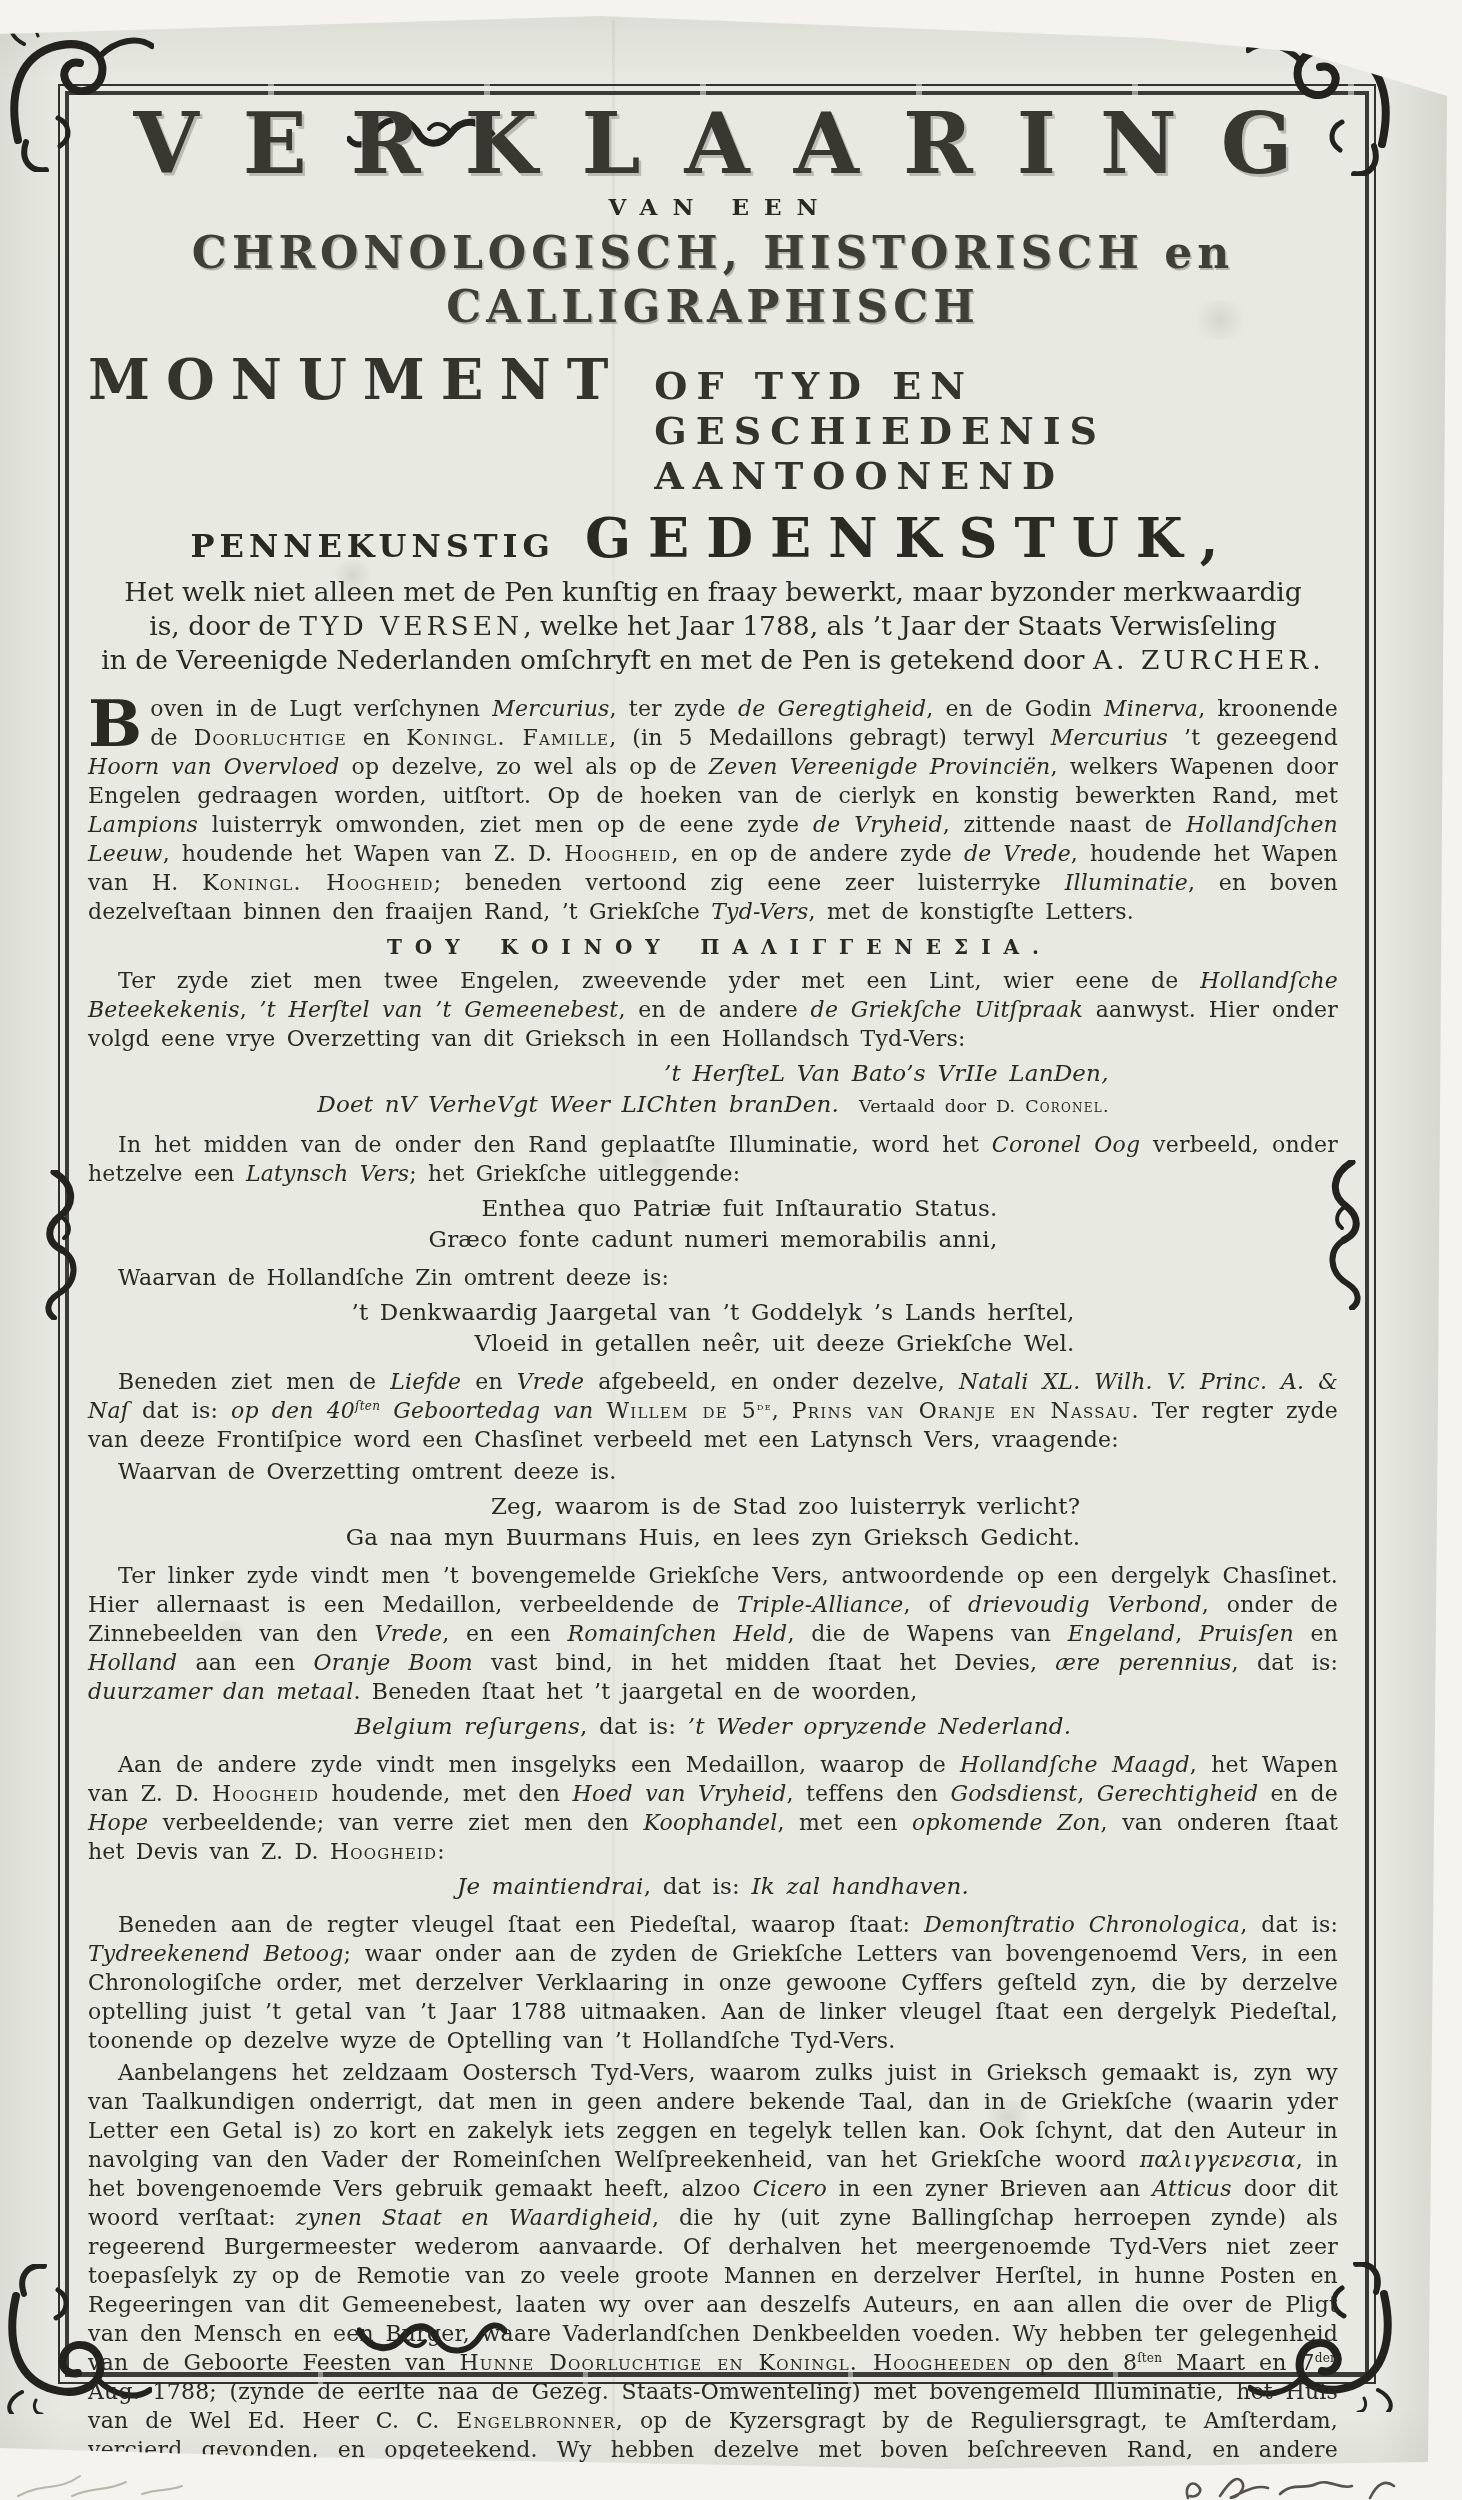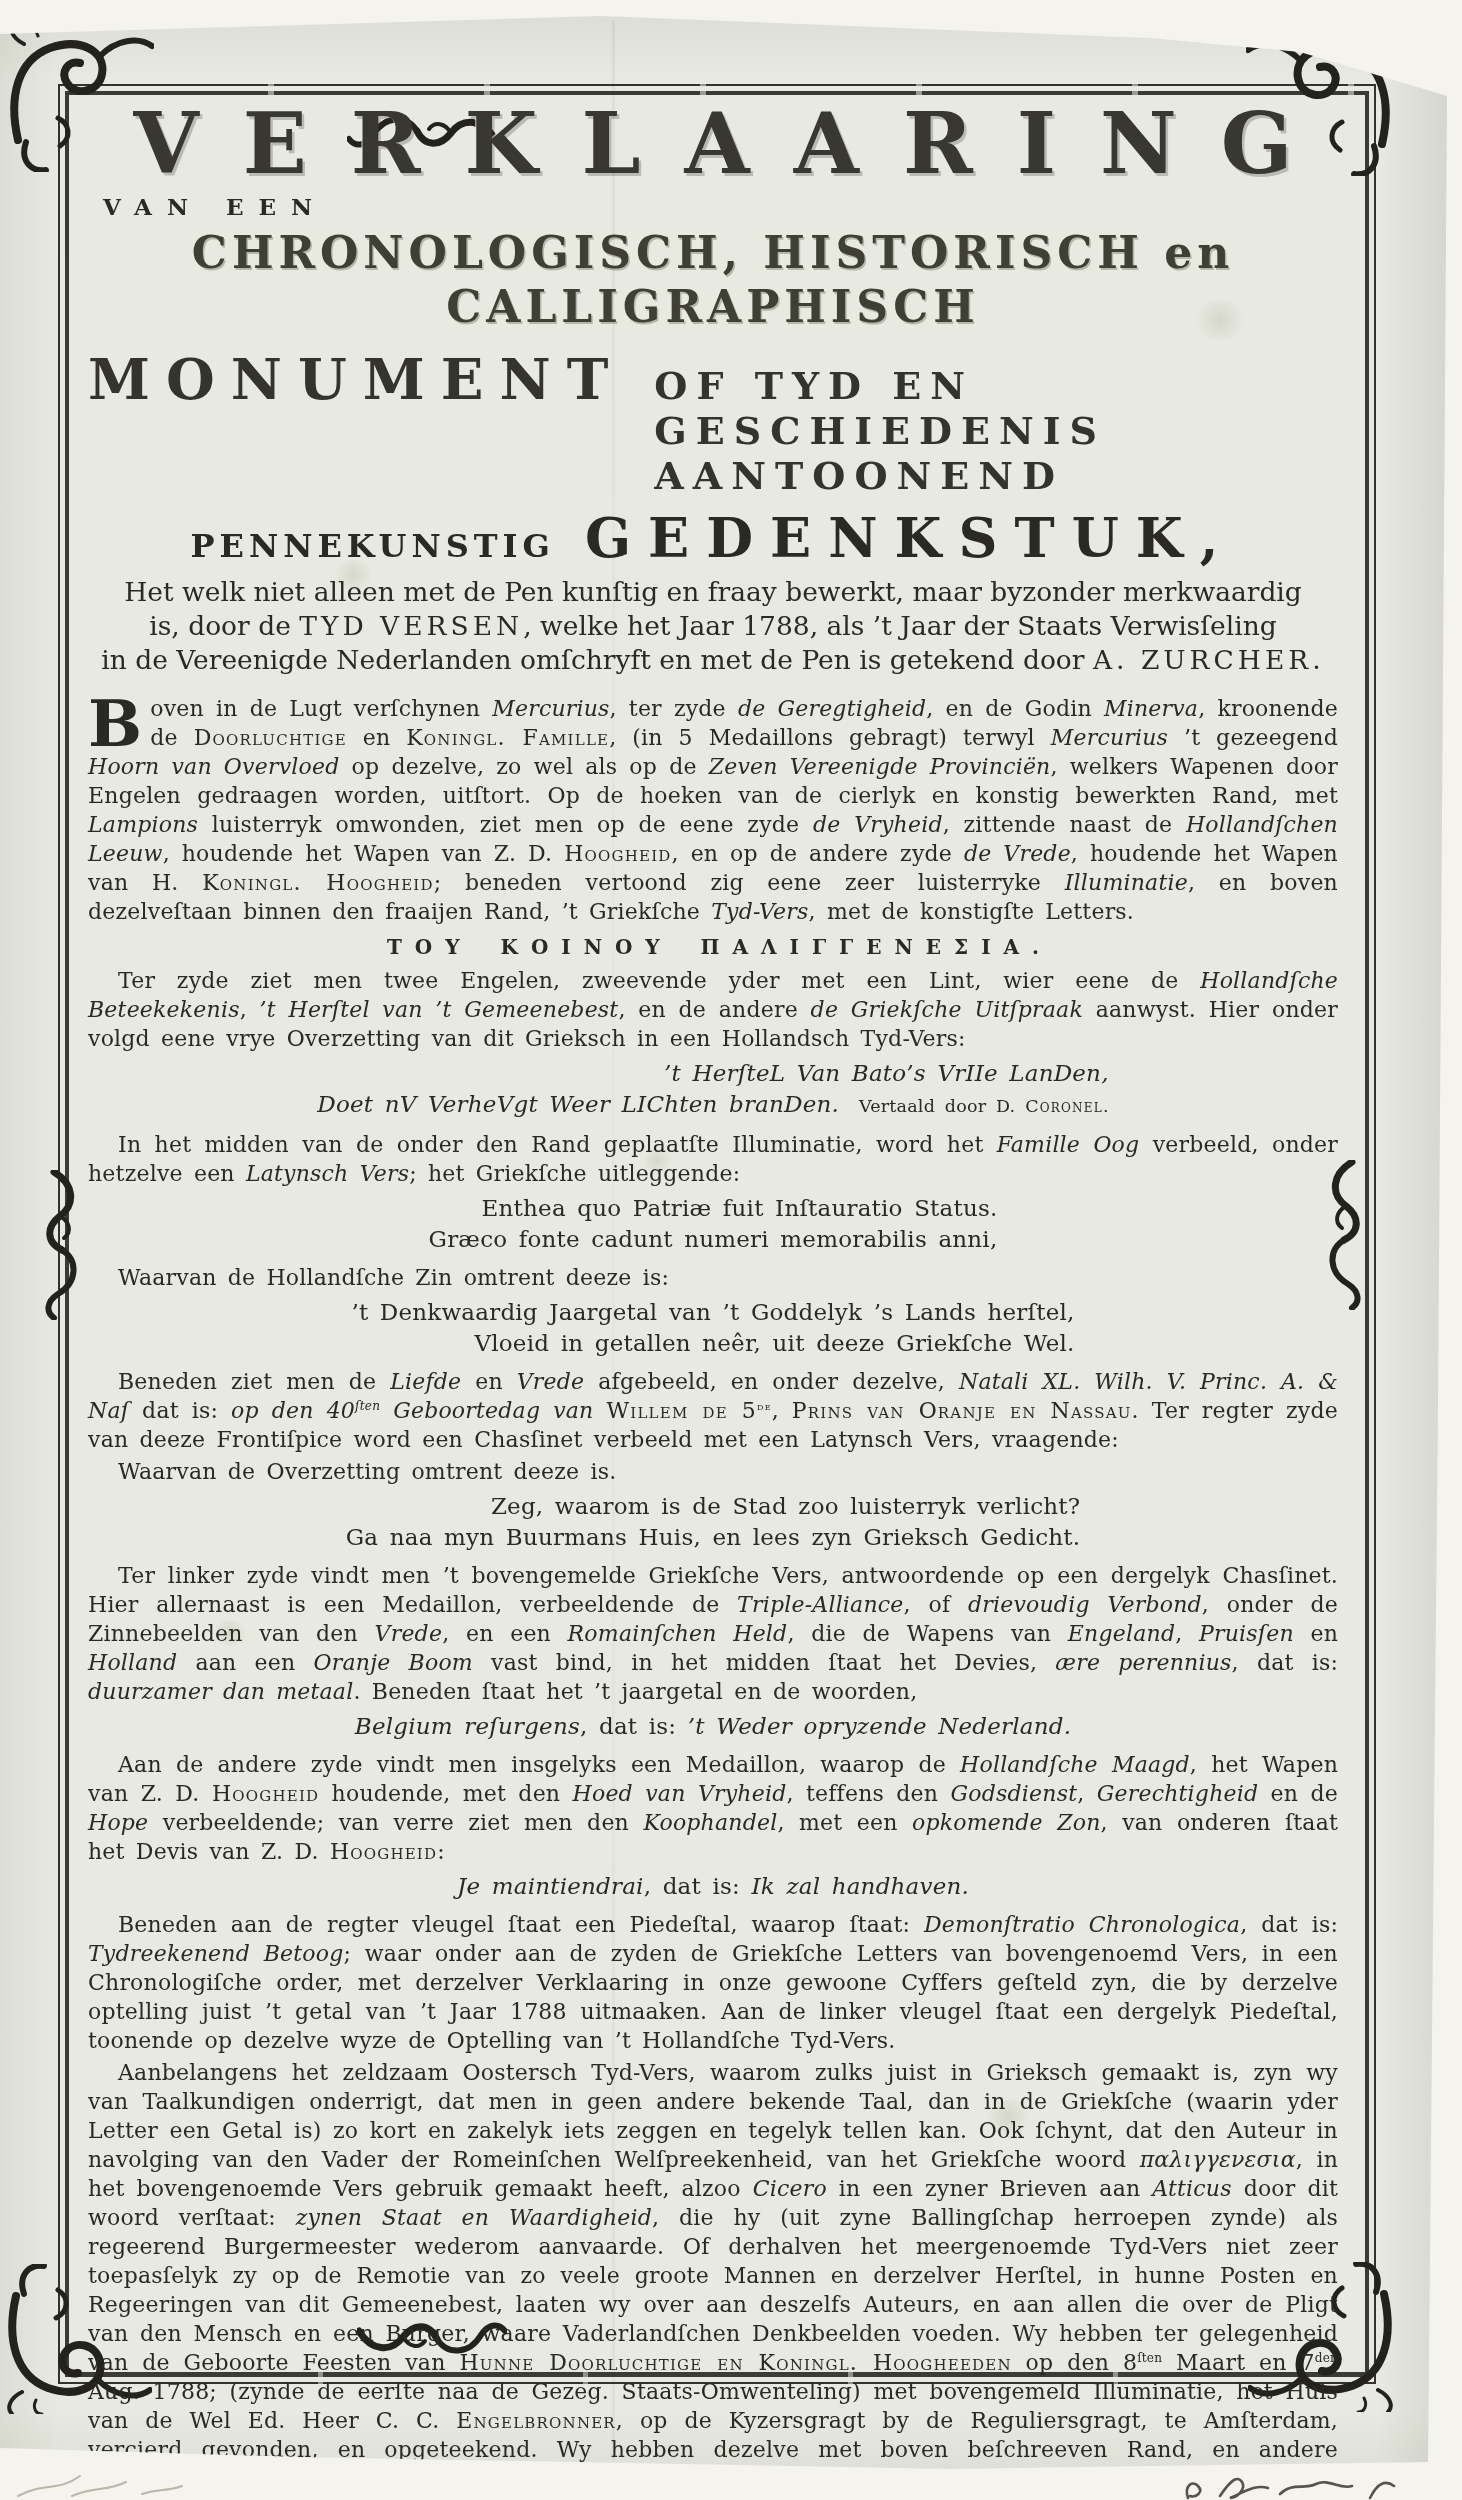--- a/index.html
+++ b/index.html
@@ -26,21 +26,21 @@
     background:
       repeating-linear-gradient(90deg,rgba(232,234,226,0) 0 210px,rgba(232,234,226,.55) 210px 216px) top/100% 14px no-repeat,
       repeating-linear-gradient(90deg,rgba(232,234,226,0) 0 260px,rgba(232,234,226,.5) 260px 265px) bottom/100% 14px no-repeat;}
   .orn{position:absolute;pointer-events:none;}
   .orn svg{display:block;}
   
   .content{position:absolute;left:88px;width:1250px;top:96px;}
   .t-main{font-size:84px;line-height:96px;margin:0;text-align:center;font-weight:700;
     letter-spacing:44px;text-indent:44px;color:#383730;
     text-shadow:2.5px 2.5px 0 rgba(56,55,48,.26),-1px -1px 0 rgba(232,234,226,.8);}
-  .t-van{font-size:23px;line-height:30px;letter-spacing:15px;text-indent:15px;font-weight:700;}
+  .t-van{font-size:23px;line-height:30px;text-align:center;letter-spacing:15px;text-indent:15px;font-weight:700;}
   .t-chrono{font-size:44px;line-height:54px;margin-top:4px;text-align:center;letter-spacing:5px;
     color:#403f36;font-weight:700;text-shadow:1.5px 1.5px 0 rgba(64,63,54,.3);}
   .t-row{display:flex;justify-content:center;align-items:baseline;gap:30px;}
   .t-monument{margin-top:12px;}
   .t-big1{font-size:56px;letter-spacing:16px;font-weight:700;color:#34332c;}
   .t-rest1{font-size:38px;letter-spacing:9px;font-weight:700;color:#34332c;}
   .t-gedenk{margin-top:8px;}
   .t-small2{font-size:32px;letter-spacing:5px;font-weight:700;}
   .t-big2{font-size:54px;letter-spacing:17px;font-weight:700;}
   .intro{font-size:26.5px;line-height:34px;text-align:center;margin-top:5px;font-weight:500;}
@@ -186,21 +186,21 @@
 
         <div class="greek">ΤΟΥ ΚΟΙΝΟΥ ΠΑΛΙΓΓΕΝΕΣΙΑ.</div>
 
         <p class="para">Ter zyde ziet men twee Engelen, zweevende yder met een Lint, wier eene de <i>Hollandſche Beteekekenis</i>, <i>’t Herſtel van ’t Gemeenebest</i>, en de andere <i>de Griekſche Uitſpraak</i> aanwyst.  Hier onder volgd eene vrye Overzetting van dit Grieksch in een Hollandsch Tyd-Vers:</p>
 
         <div class="verse">
           <div class="vline it">’t HerſteL Van Bato’s VrIIe LanDen,</div>
           <div class="vline it"><span>Doet nV VerheVgt Weer LIChten branDen.</span><span class="vnote">Vertaald door D. <sc>Coronel</sc>.</span></div>
         </div>
 
-        <p class="para">In het midden van de onder den Rand geplaatſte Illuminatie, word het <i>Famille Oog</i> verbeeld, onder hetzelve een <i>Latynsch Vers</i>; het Griekſche uitleggende:</p>
+        <p class="para">In het midden van de onder den Rand geplaatſte Illuminatie, word het <i>Coronel Oog</i> verbeeld, onder hetzelve een <i>Latynsch Vers</i>; het Griekſche uitleggende:</p>
 
         <div class="verse">
           <div class="vline">Enthea quo Patriæ fuit Inſtauratio Status.</div>
           <div class="vline">Græco fonte cadunt numeri memorabilis anni,</div>
         </div>
 
         <p class="para">Waarvan de Hollandſche Zin omtrent deeze is:</p>
 
         <div class="verse">
           <div class="vline">’t Denkwaardig Jaargetal van ’t Goddelyk ’s Lands herſtel,</div>

